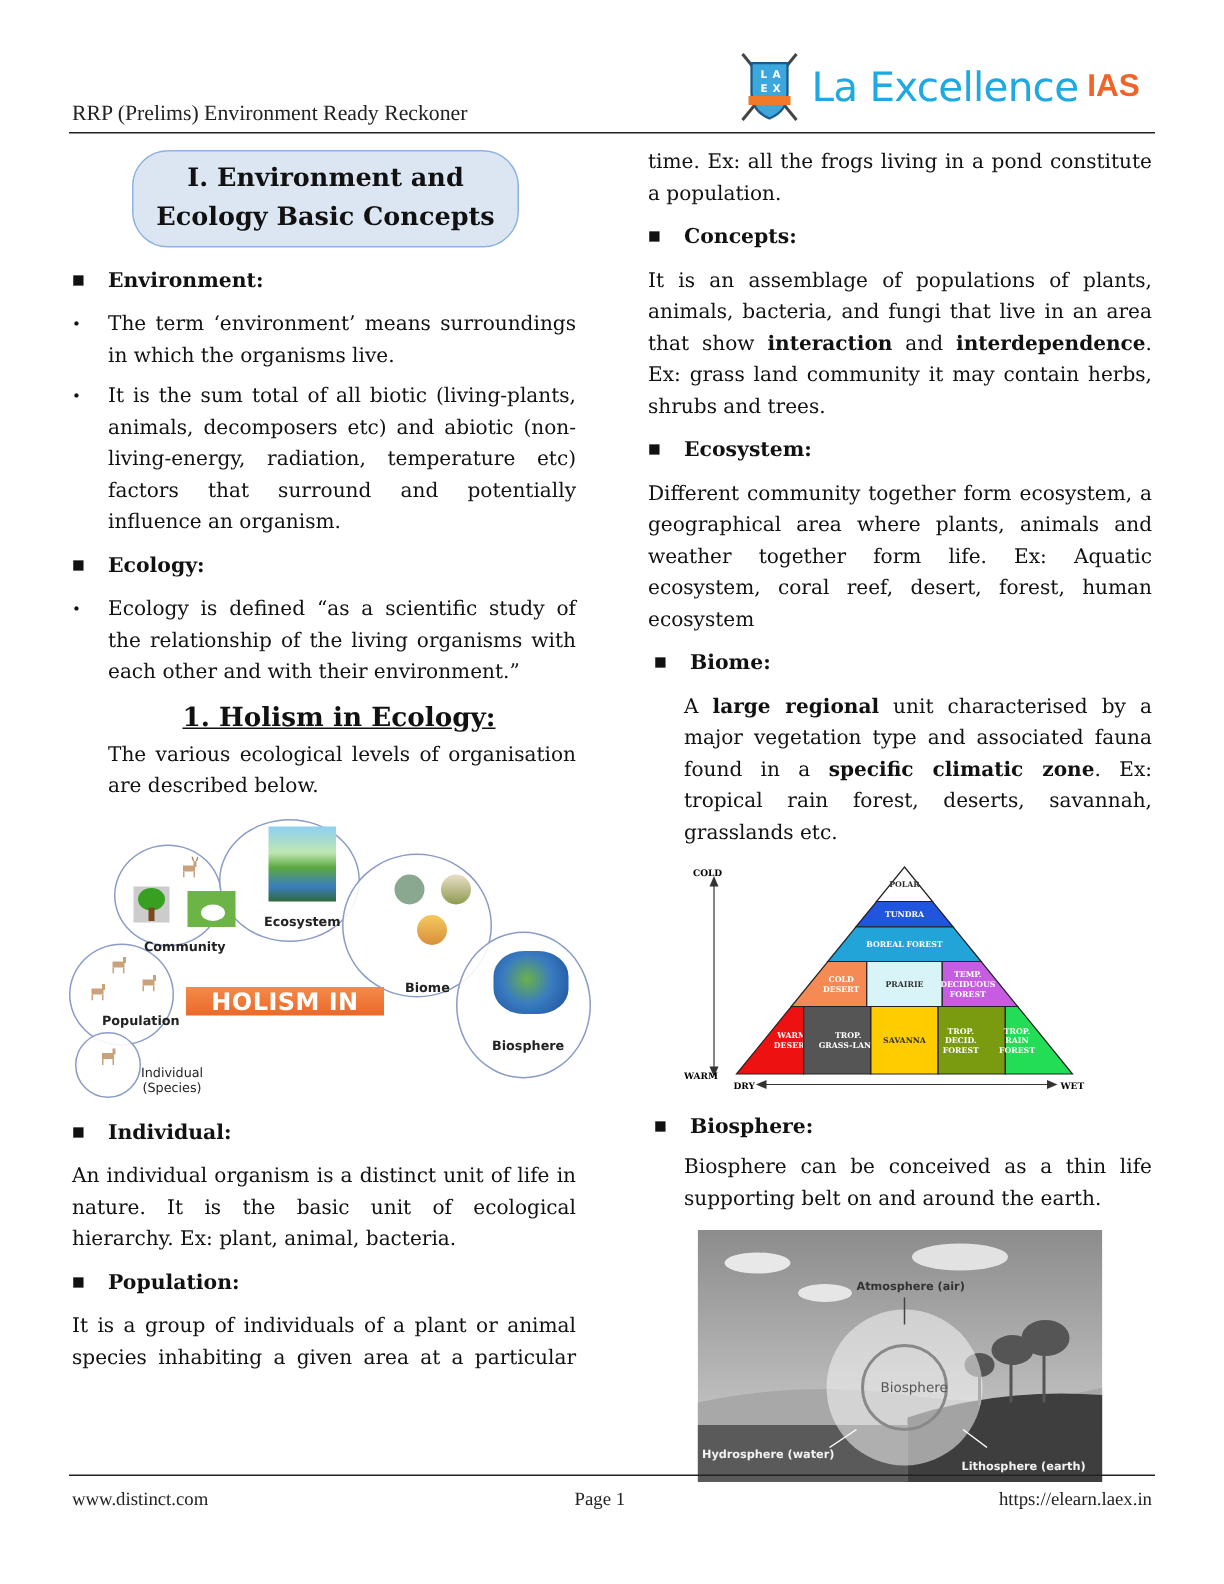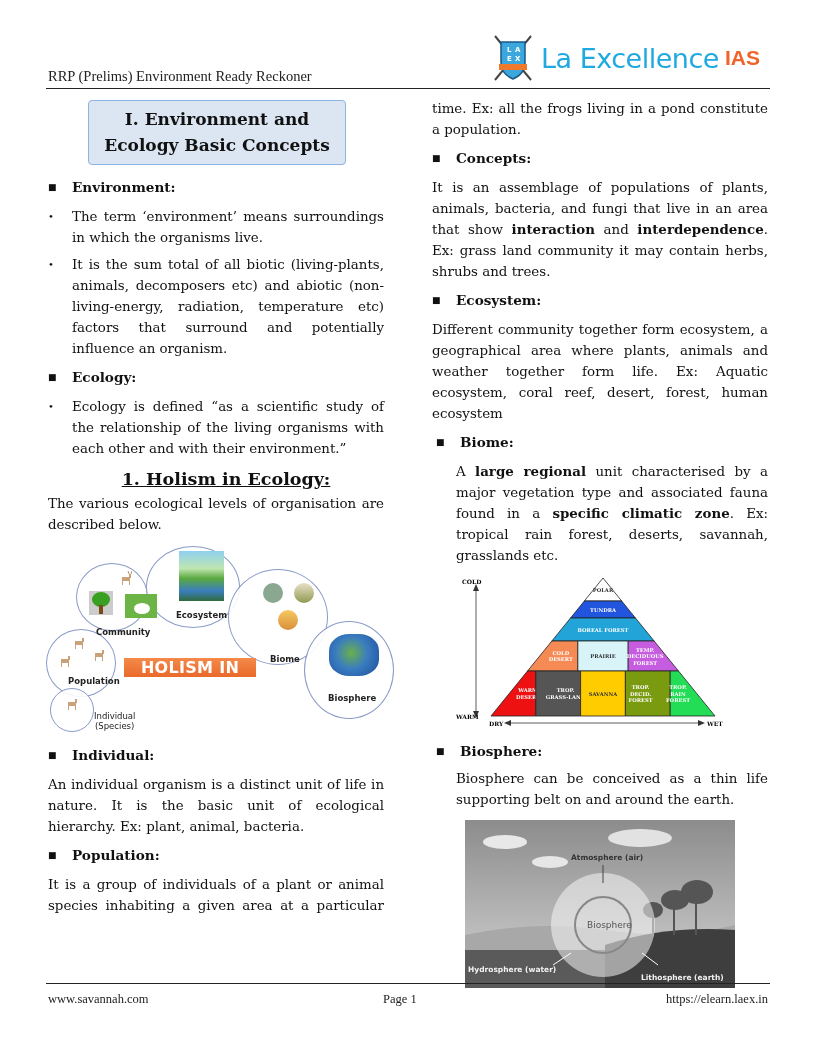--- a/index.html
+++ b/index.html
@@ -10,21 +10,21 @@
   .header-rule { position: absolute; left: 46px; top: 88px; width: 724px; height: 1px; background: #222; }
   .logo { position: absolute; left: 493px; top: 34px; display: flex; align-items: center; }
   .logo-shield { width: 40px; height: 48px; position: relative; margin-right: 8px; }
   .logo-text { font-family: "DejaVu Sans", sans-serif; font-size: 27px; color: #1fa9e1; letter-spacing: -0.5px; }
   .logo-ias { font-family: Liberation Sans, sans-serif; font-weight: bold; font-size: 21px; color: #f0642a; margin-left: 6px; }
 
   .col { position: absolute; font-size: 13.4px; line-height: 21px; }
   .col-left { left: 48px; top: 100px; width: 336px; }
   .col-right { left: 432px; top: 98px; width: 336px; }
 
-  .title-box { width: 258px; margin: 0 0 0 40px; background: #dce6f2; border: 1.5px solid #8db3e2; border-radius: 4px; text-align: center; font-weight: bold; font-size: 17px; line-height: 26px; padding: 5px 0 6px; }
+  .title-box { width: 258px; margin: 0 0 0 40px; background: #dce6f2; border: 1.5px solid #8db3e2; border-radius: 24px; text-align: center; font-weight: bold; font-size: 17px; line-height: 26px; padding: 5px 0 6px; }
 
   .h-bullet { display: flex; align-items: baseline; font-weight: bold; font-size: 13.6px; margin-top: 8px; }
   .h-bullet .sq { width: 24px; flex: none; font-size: 9px; position: relative; top: -2px; }
   .h-bullet.indent { padding-left: 4px; }
 
   .dot-item { display: flex; margin-top: 6px; }
   .dot-item .dot { width: 24px; flex: none; font-size: 10px; }
   .dot-item .txt { text-align: justify; text-align-last: left; }
 
   p.just { text-align: justify; margin-top: 6px; }
@@ -92,21 +92,21 @@
   <div class="h-bullet">
     <span class="sq">■</span>
     <span>Ecology:</span>
   </div>
   <div class="dot-item">
     <span class="dot">•</span>
     <span class="txt">Ecology is defined “as a scientific study of the relationship of the living organisms with each other and with their environment.”</span>
   </div>
 
   <div class="sec-heading">1. Holism in Ecology:</div>
-  <p class="just" style="margin-top:0;">The various ecological levels of organisation are described below.</p>
+  <p class="just" style="margin-top:0;margin-left:24px;">The various ecological levels of organisation are described below.</p>
 
   <div class="figure-holism">
     <div class="circ" style="left:30px;top:22px;width:72px;height:68px;"></div>
     <div class="circ" style="left:100px;top:5px;width:94px;height:82px;"></div>
     <div class="circ" style="left:182px;top:28px;width:100px;height:96px;"></div>
     <div class="circ" style="left:258px;top:80px;width:90px;height:98px;"></div>
     <div class="circ" style="left:0;top:88px;width:70px;height:68px;"></div>
     <div class="circ" style="left:4px;top:147px;width:44px;height:44px;"></div>
 
     <div style="position:absolute;left:43px;top:50px;width:24px;height:24px;background:#ccc;">
@@ -279,15 +279,15 @@
       <line x1="138" y1="45" x2="138" y2="63" stroke="#444" stroke-width="1"></line>
       <text x="3" y="152" font-size="7.5" font-weight="bold" font-family="DejaVu Sans, sans-serif" fill="#f2f2f2">Hydrosphere (water)</text>
       <text x="176" y="160" font-size="7.5" font-weight="bold" font-family="DejaVu Sans, sans-serif" fill="#f2f2f2">Lithosphere (earth)</text>
       <line x1="88" y1="145" x2="106" y2="133" stroke="#fff" stroke-width="1"></line>
       <line x1="177" y1="133" x2="193" y2="145" stroke="#fff" stroke-width="1"></line>
     </svg>
   </div>
 </div>
 
 <div class="footer-rule"></div>
-<a class="footer-left">www.savannah.com</a>
+<a class="footer-left">www.distinct.com</a>
 <div class="footer-center">Page 1</div>
 <a class="footer-right">https://elearn.laex.in</a>
 
 </body></html>

